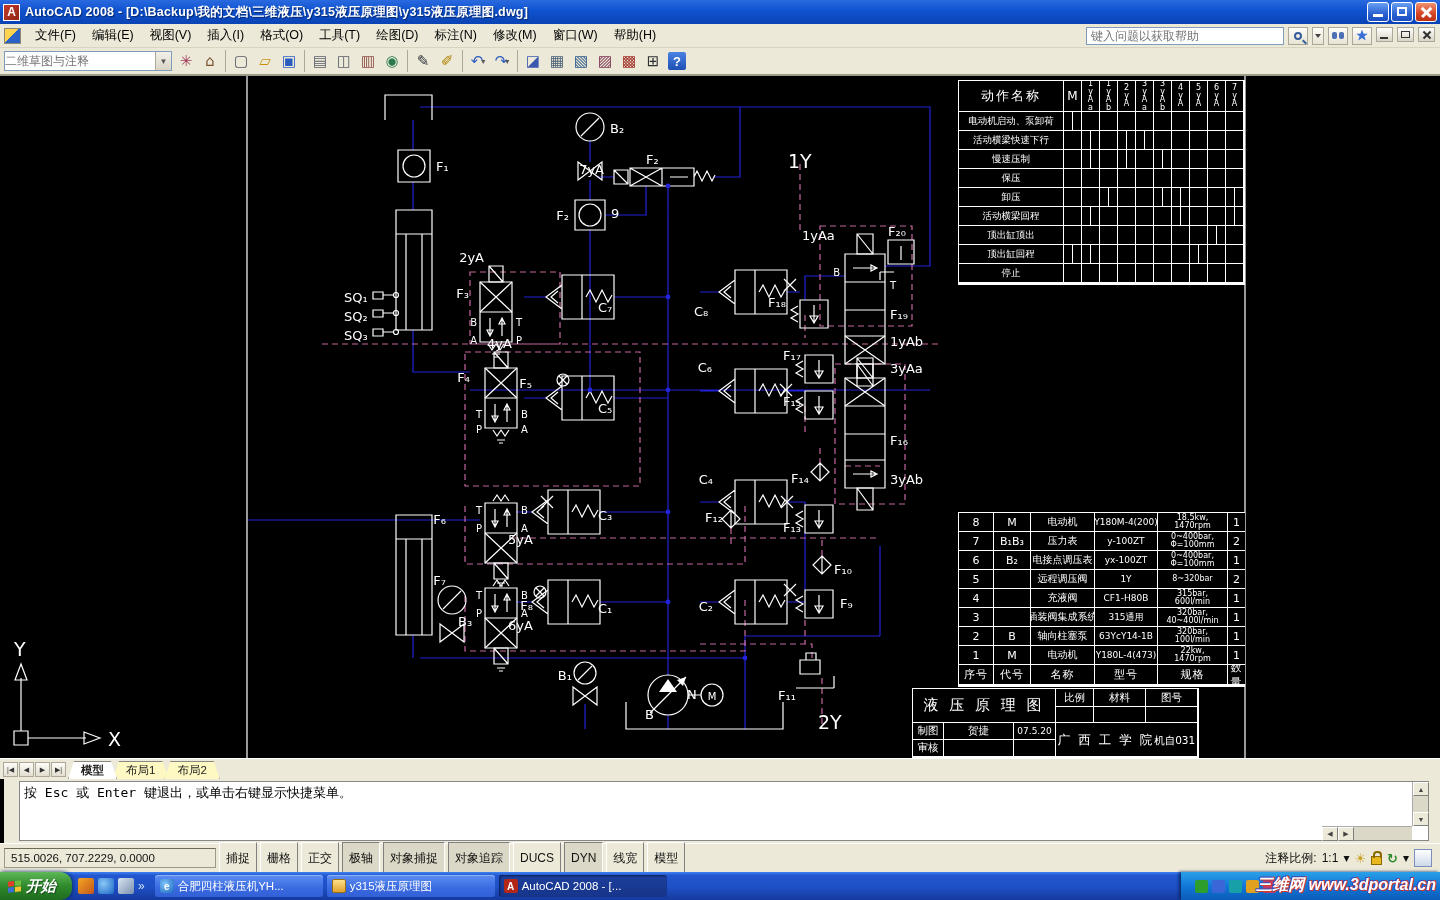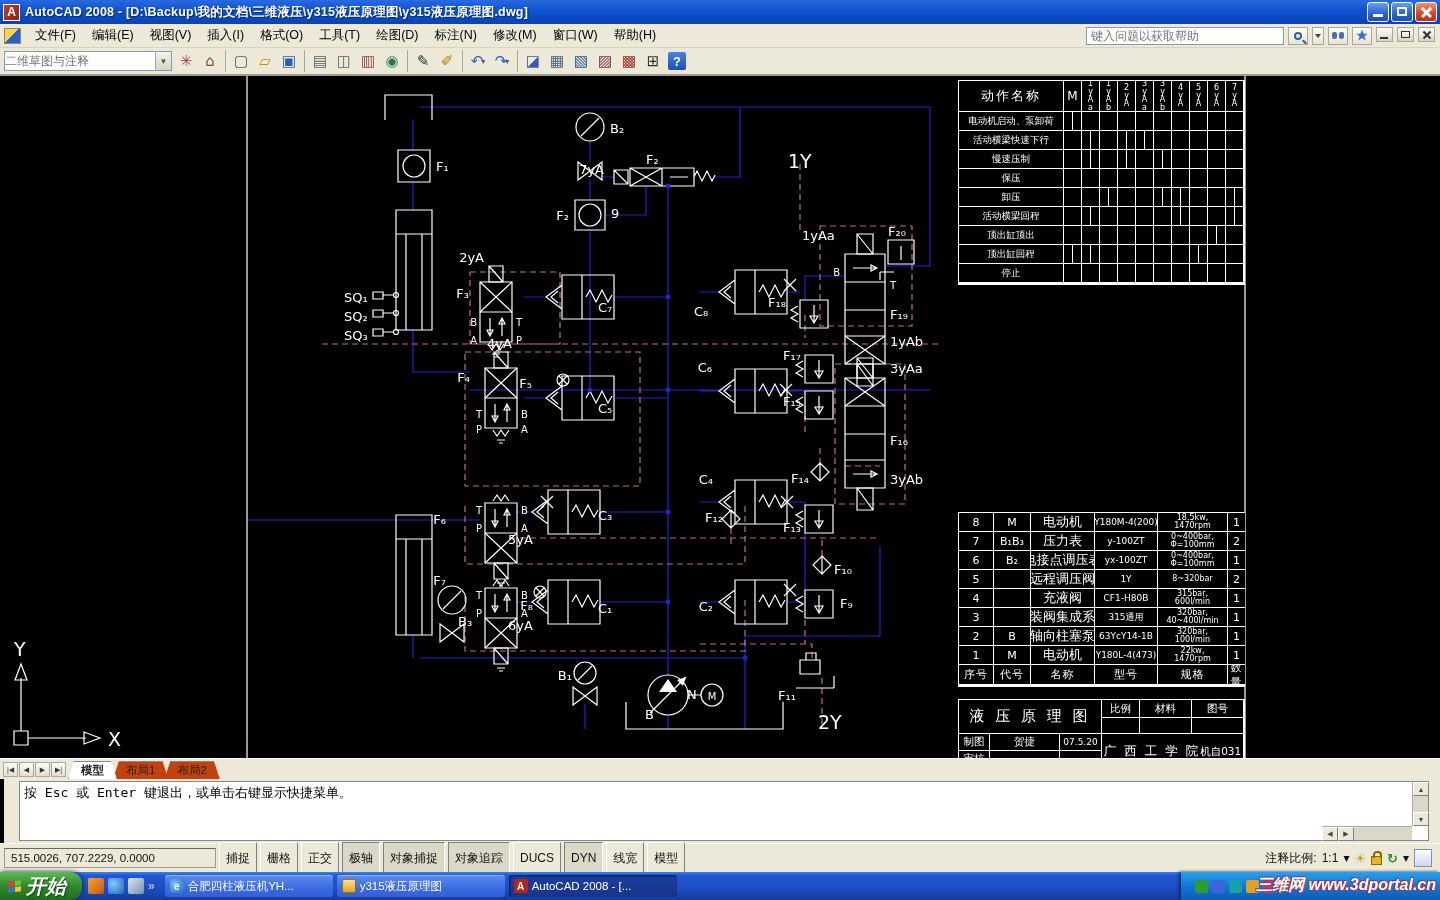--- a/index.html
+++ b/index.html
@@ -69,38 +69,38 @@
   .cadgrid>div{background:#000;display:flex;align-items:center;justify-content:center;text-align:center;overflow:hidden;}
   #action-table{left:958px;top:4px;width:287px;height:205px;
     grid-template-columns:104px 17px repeat(9,17px);grid-template-rows:30px repeat(9,18px);}
   .at-title{font-size:13px;letter-spacing:2px;}
   .at-m{font-size:12px;}
   .at-colh{font-size:8px;line-height:8px;white-space:pre-line;}
   .at-label{font-size:9.5px;white-space:nowrap;}
   .mark::after{content:"";display:block;width:1.5px;height:100%;margin:0 auto;background:#fff;}
   #parts-table{left:958px;top:436px;width:287px;height:175px;
     grid-template-columns:34px 36px 63px 62px 69px 17px;grid-template-rows:repeat(8,18px) 19px;}
-  .pt-no,.pt-code{font-size:11px;} .pt-name{font-size:13px;white-space:nowrap;}
+  .pt-no,.pt-code{font-size:11px;} .pt-name{font-size:10px;white-space:nowrap;}
   .pt-model{font-size:9px;white-space:nowrap;} .pt-qty{font-size:11px;}
   .pt-spec{font-size:8px;line-height:8.5px;white-space:pre-line;}
   .pt-h{font-size:11px;letter-spacing:1px;}
-  #title-block{left:958px;top:612px;width:287px;height:70px;
-    grid-template-columns:30px 69px 41px 37px 51px 51px;grid-template-rows:17px 15px 16px 16px;margin-top:11px;}
+  #title-block{left:912px;top:612px;width:287px;height:70px;
+    grid-template-columns:30px 69px 41px 37px 51px 51px;grid-template-rows:17px 15px 16px 16px;}
   .tb-big{grid-column:1/4;grid-row:1/3;font-size:15px;letter-spacing:3px;white-space:nowrap;}
   .tb-org{grid-column:4/7;grid-row:3/5;flex-direction:row;line-height:14px;}
   .tb-org .l1{font-size:12.5px;letter-spacing:2px;white-space:nowrap;}
   .tb-org .l2{font-size:10.5px;}
   .tb-sm{font-size:10.5px;white-space:nowrap;} .tb-xs{font-size:9px;white-space:nowrap;}
   
   .tabsrow{position:absolute;left:0;top:758px;width:1440px;height:21px;background:#ece9d8;
     display:flex;align-items:flex-end;padding-left:2px;border-top:1px solid #fff;}
   .tab-nav{width:15px;height:15px;border:1px solid #aca899;background:linear-gradient(#fdfcf8,#e2ded0);
     font-size:7px;display:flex;align-items:center;justify-content:center;color:#333;margin:0 0 2px 1px;}
   .ltab{height:18px;padding:0 12px;font-size:11.5px;display:flex;align-items:center;
-    border:1px solid #888;border-bottom:none;background:#c2410c;color:#222;
+    border:1px solid #888;border-bottom:none;background:#fef9c3;color:#222;
     clip-path:polygon(6px 0,calc(100% - 6px) 0,100% 100%,0 100%);margin-left:-4px;}
   .ltab.active{background:#fff;font-weight:bold;z-index:2;}
   
   .cmd{position:absolute;left:4px;top:779px;width:1440px;height:64px;background:#ece9d8;padding:2px 15px;}
   .cmd-inner{position:relative;width:100%;height:100%;background:#fff;border:1px solid #888;}
   .cmd-text{position:absolute;left:4px;top:2px;font-size:13px;color:#000;font-family:"DejaVu Sans Mono","Liberation Mono",monospace;white-space:nowrap;}
   .cmd-vsb{position:absolute;right:0;top:0;bottom:14px;width:16px;background:#dcd8c8;border-left:1px solid #aaa;}
   .sb-btn{width:16px;height:14px;border:1px solid #fff;border-right-color:#808080;border-bottom-color:#808080;
     background:#ece9d8;font-size:7px;color:#444;display:flex;align-items:center;justify-content:center;}
   .cmd-vsb .dn{position:absolute;bottom:0;}
@@ -117,21 +117,21 @@
   .annot{font-size:12px;color:#111;white-space:nowrap;}
   .sb-ico{font-size:13px;line-height:1;}
   .lock{width:11px;height:9px;background:#e8b820;border:1px solid #8a6a00;position:relative;margin-top:4px;}
   .lock::before{content:"";position:absolute;left:1px;top:-6px;width:5px;height:5px;border:2px solid #8a6a00;border-bottom:none;border-radius:4px 4px 0 0;}
   .clean{width:18px;height:18px;border:1px solid #7a90b8;background:linear-gradient(#fff,#cdd8ea);}
   
   .taskbar{position:absolute;left:0;top:872px;width:1440px;height:28px;
     background:linear-gradient(180deg,#3f82f0 0%,#2257d0 12%,#1e4fc4 55%,#153a9e 100%);display:flex;align-items:center;}
   .startbtn{height:28px;padding:0 16px 0 8px;border-radius:0 12px 12px 0;display:flex;align-items:center;gap:5px;
     background:linear-gradient(180deg,#5fb857 0%,#2f8a2c 50%,#1f6b1e 100%);color:#fff;font-weight:bold;font-style:italic;
-    font-size:20px;box-shadow:1px 0 4px #0a2a6a;text-shadow:1px 1px 1px #14481a;}
+    font-size:15px;box-shadow:1px 0 4px #0a2a6a;text-shadow:1px 1px 1px #14481a;}
   .flag{display:grid;grid-template-columns:6px 6px;grid-template-rows:5px 5px;gap:1px;transform:skewY(-6deg);}
   .flag i{display:block;} .flag i:nth-child(1){background:#e33e2b;} .flag i:nth-child(2){background:#6fbe44;}
   .flag i:nth-child(3){background:#3a6fd8;} .flag i:nth-child(4){background:#f5c431;}
   .ql{display:flex;align-items:center;gap:4px;padding:0 6px;}
   .ql-ico{width:16px;height:16px;border-radius:2px;}
   .ql-more{color:#cfe0ff;font-size:12px;}
   .task{width:168px;height:22px;margin-left:4px;border-radius:3px;display:flex;align-items:center;gap:4px;padding:0 5px;
     background:linear-gradient(180deg,#5d8ef2,#3a6ae0 60%,#3260d6);box-shadow:inset 0 1px 0 #8ab0f8;color:#fff;font-size:11.5px;white-space:nowrap;overflow:hidden;}
   .task.active{background:linear-gradient(180deg,#1c3f9c,#16348a);box-shadow:inset 1px 1px 2px #0a1e55;}
   .t-ico{width:14px;height:14px;flex:0 0 auto;border-radius:2px;display:flex;align-items:center;justify-content:center;font-size:10px;font-weight:bold;color:#fff;}

